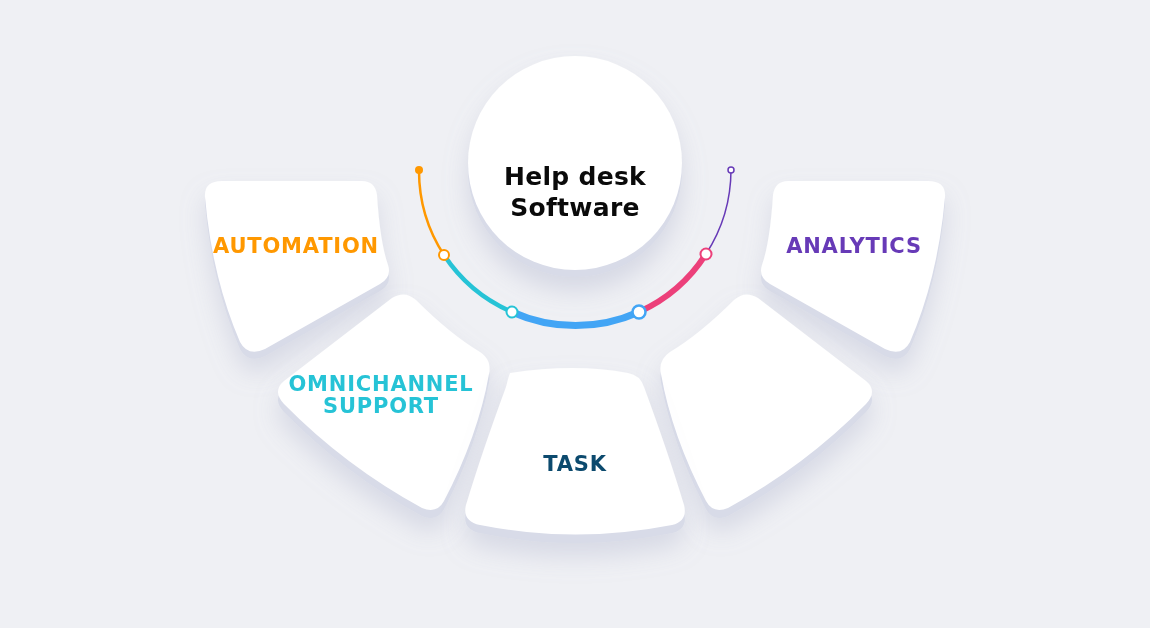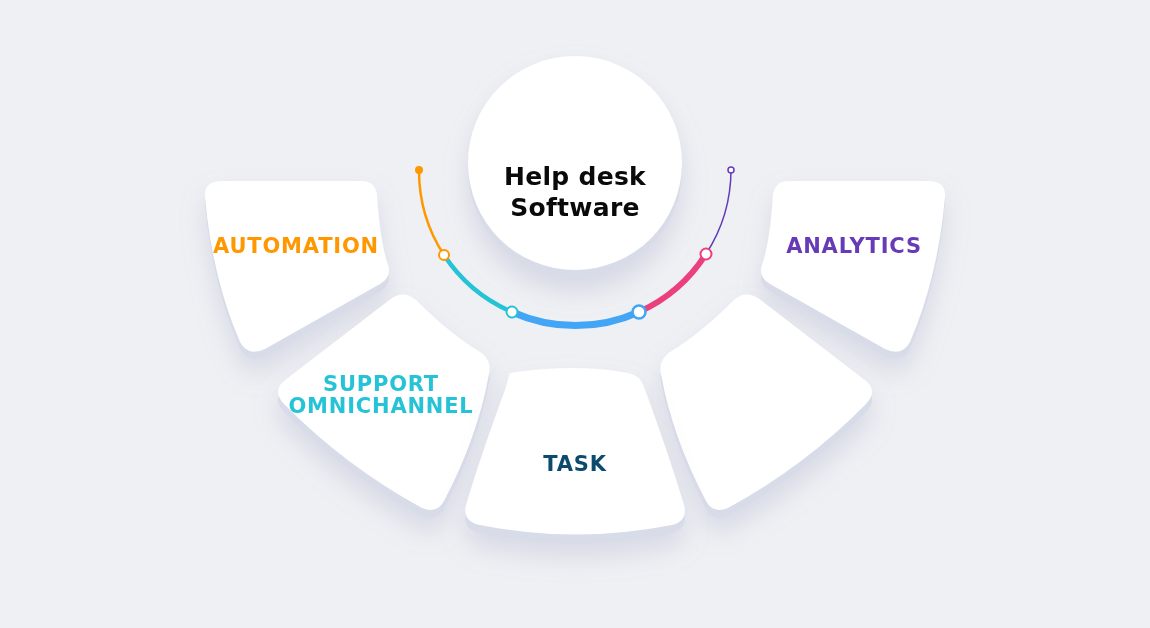--- a/index.html
+++ b/index.html
@@ -107,22 +107,22 @@
   <div class="hub-title">
     <span>Help desk</span>
     <span>Software</span>
   </div>
 
   <div class="card-label" style="left:296px; top:246px; color:#ff9800;">
     <div>AUTOMATION</div>
   </div>
 
   <div class="card-label" style="left:381px; top:395px; color:#26c3d6;">
+    <div>OMNICHANNEL</div>
     <div>SUPPORT</div>
-    <div>OMNICHANNEL</div>
   </div>
 
   <div class="card-label" style="left:575px; top:464px; color:#0c4a6e;">
     <div>TASK</div>
   </div>
 
 
   <div class="card-label" style="left:854px; top:246px; color:#673ab7;">
     <div>ANALYTICS</div>
   </div>

